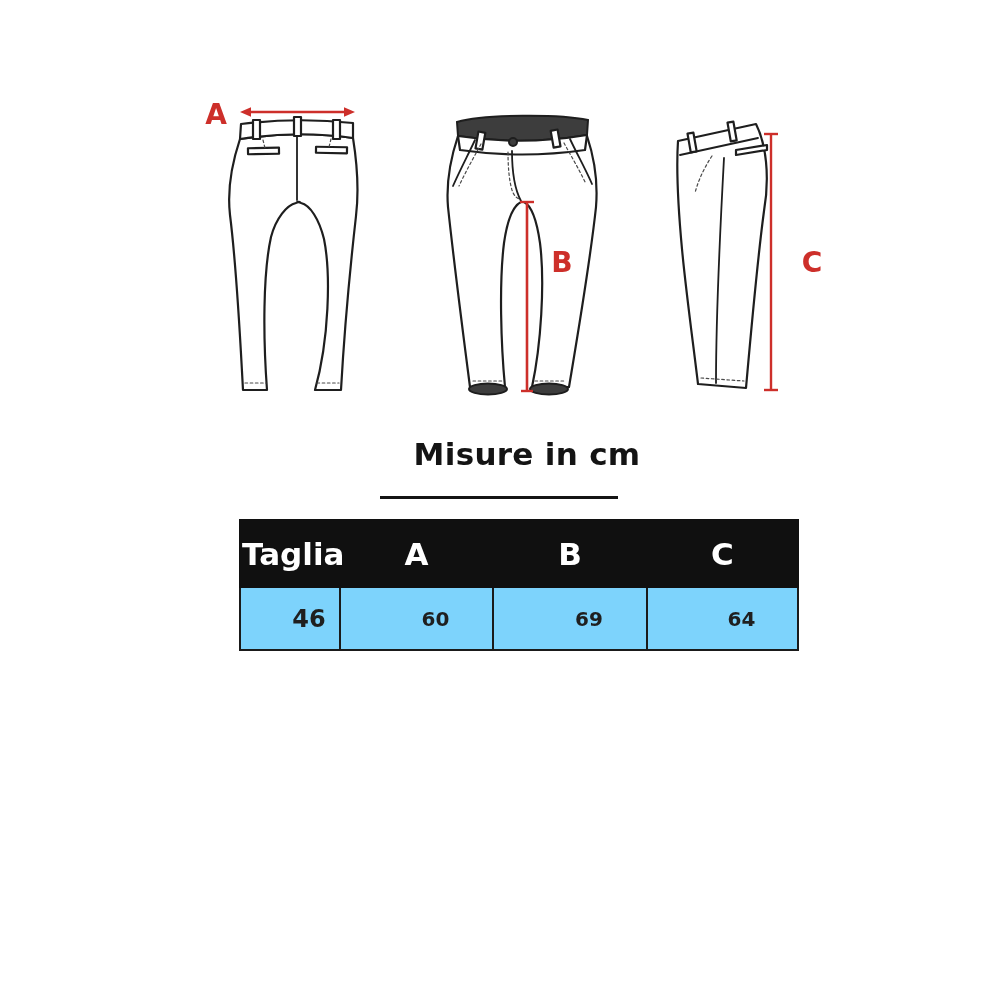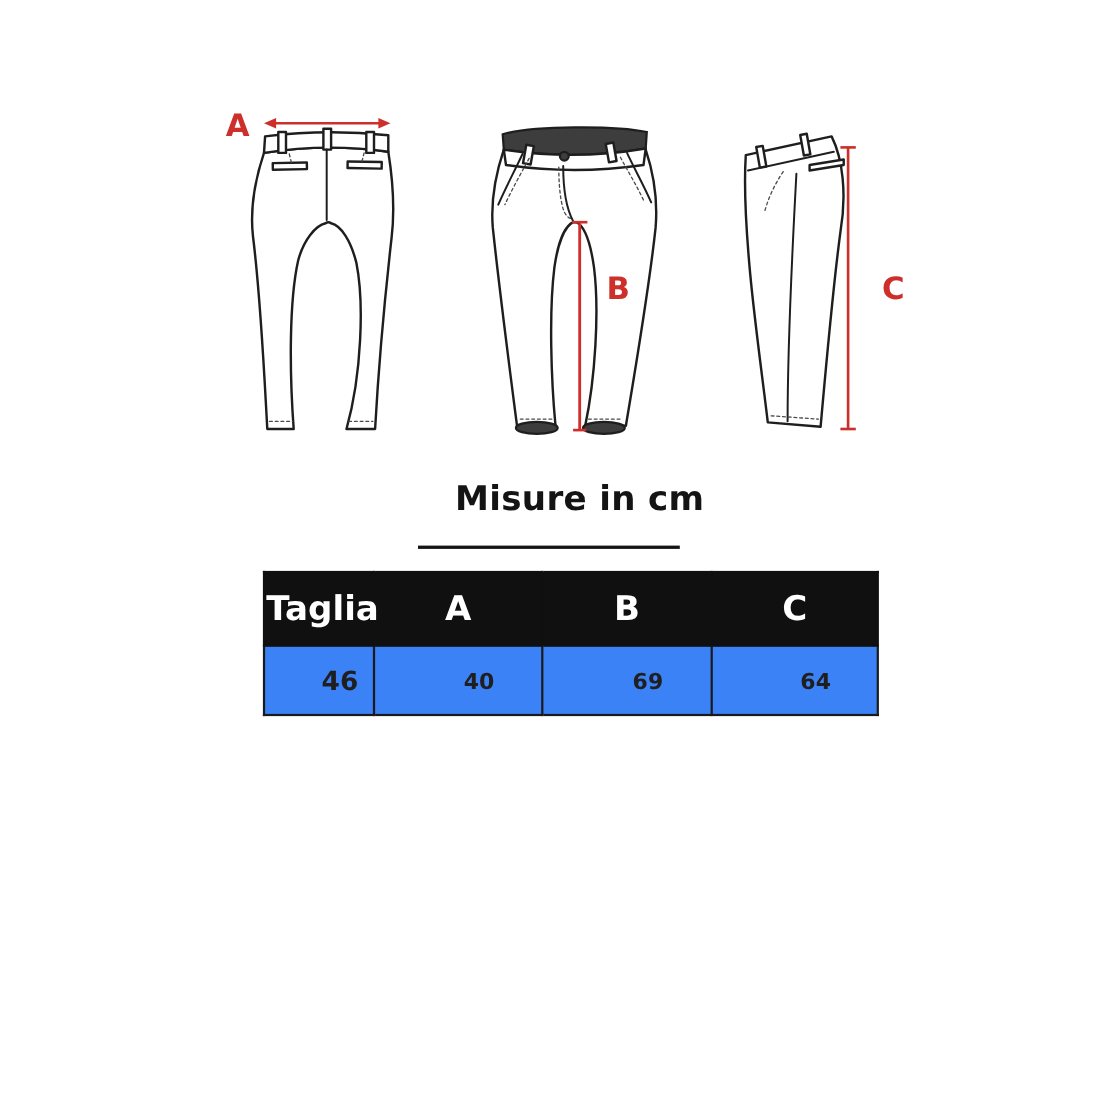--- a/index.html
+++ b/index.html
@@ -34,21 +34,21 @@
   table.size-table{
     position:absolute;left:239px;top:519px;width:558px;
     border-collapse:collapse;table-layout:fixed;
   }
   table.size-table th{
     height:63px;background:var(--table-header-bg);color:var(--table-header-text);
     font-size:31px;font-weight:bold;text-align:center;vertical-align:middle;
     border:2px solid var(--table-header-bg);
   }
   table.size-table td{
-    height:59px;background:#3b82f6;border:2px solid #1a1a1a;
+    height:59px;background:#7dd3fc;border:2px solid #1a1a1a;
     text-align:center;vertical-align:middle;font-weight:bold;color:#1f1f1f;padding-left:39px;
   }
   table.size-table td.size-col{font-size:24px;}
   table.size-table td.val-col{font-size:20px;}
 </style>
 </head>
 <body>
 
 <div class="stage">
 
@@ -139,19 +139,19 @@
       <tr>
         <th>Taglia</th>
         <th>A</th>
         <th>B</th>
         <th>C</th>
       </tr>
     </thead>
     <tbody>
       <tr>
         <td class="size-col">46</td>
-        <td class="val-col">40</td>
+        <td class="val-col">60</td>
         <td class="val-col">69</td>
         <td class="val-col">64</td>
       </tr>
     </tbody>
   </table>
 </div>
 
 </body></html>

